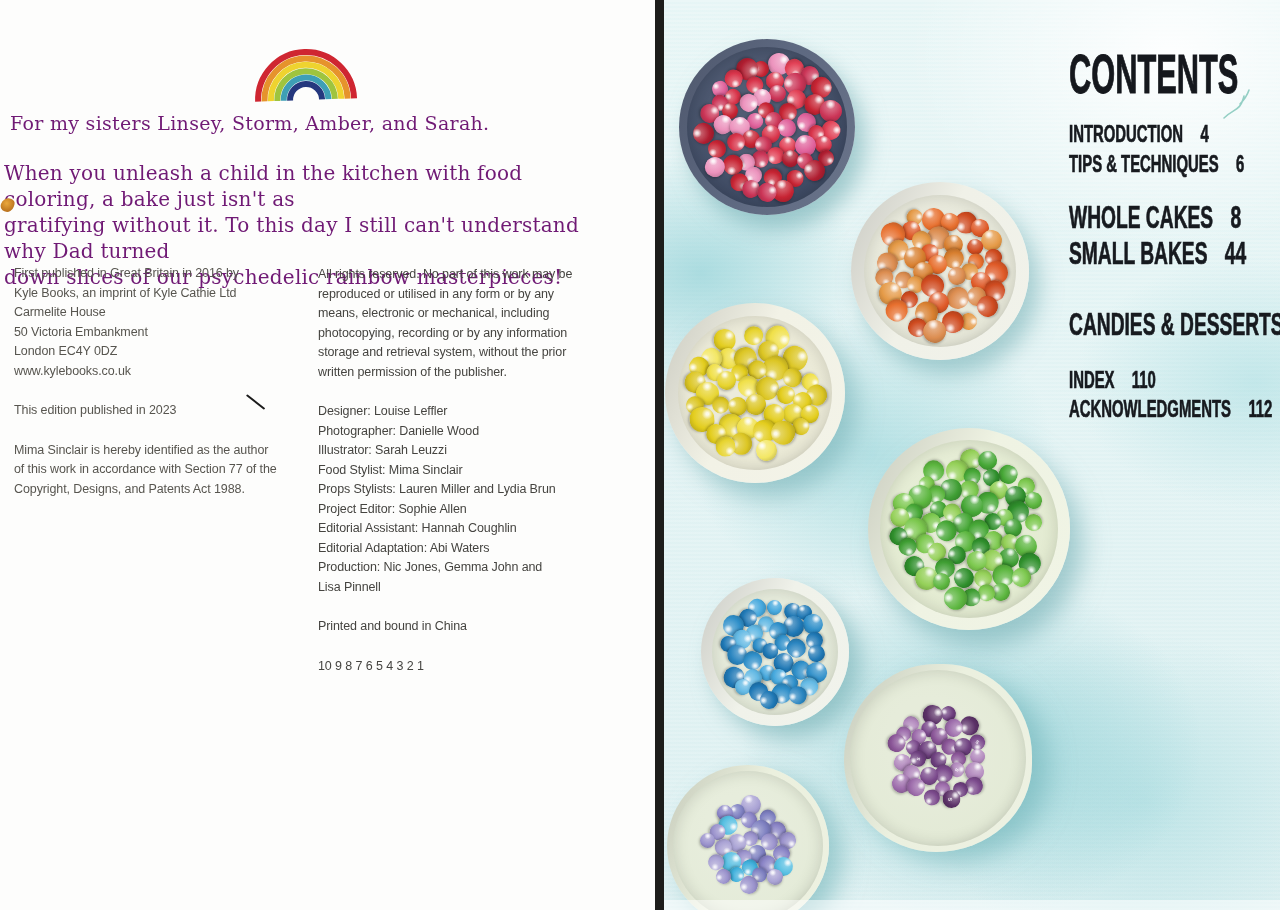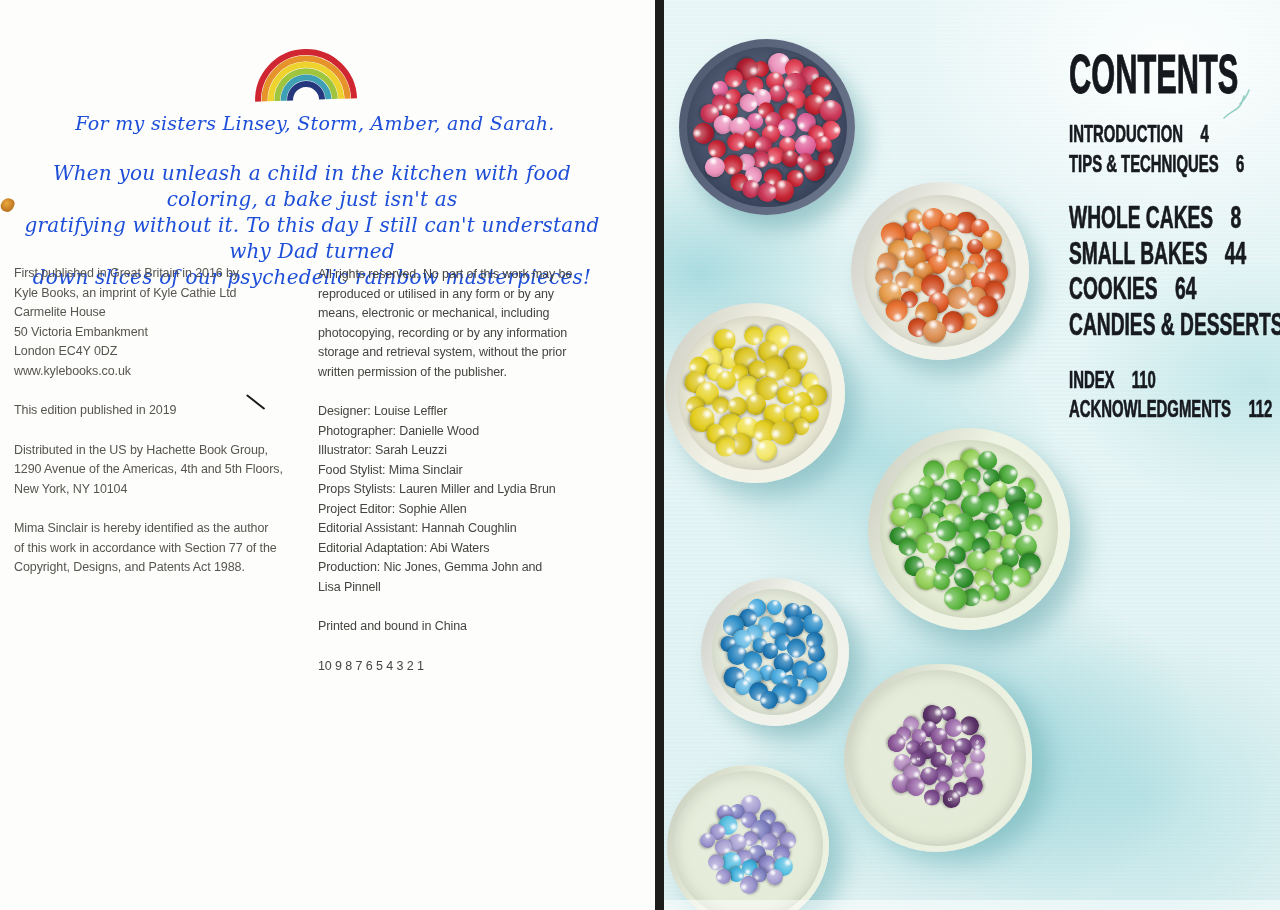--- a/index.html
+++ b/index.html
@@ -7,21 +7,21 @@
          font-family:"Liberation Sans",sans-serif;}
 
   
   .left-page{position:absolute;left:0;top:0;width:648px;height:910px;background:#fdfdfc;}
   .spine-shade{position:absolute;left:598px;top:0;width:60px;height:910px;
 atur     background:linear-gradient(to right,rgba(0,0,0,0) 0%,#e7e5e0 40%,#b5b2ab 82%,#8b8880 100%);}
   .spine-line{position:absolute;left:655px;top:0;width:9px;height:910px;background:#1d1d1b;}
 
   .rainbow-wrap{position:absolute;left:252px;top:34px;width:106px;height:70px;transform:rotate(-2deg);}
 
-  .script{font-family:"DejaVu Serif",serif;font-style:italic;color:#1d4ed8;text-align:center;}
+  .script{font-family:"DejaVu Serif",serif;color:#701a75;}
   .dedication{position:absolute;left:10px;top:112px;width:610px;font-size:19px;letter-spacing:.3px;}
   .dedication-note{position:absolute;left:4px;top:160px;width:616px;font-size:20px;line-height:26px;
                    letter-spacing:.2px;white-space:pre-line;}
 
   .col{position:absolute;font-size:12.5px;line-height:19.5px;letter-spacing:-.1px;}
   .col .block{white-space:pre-line;margin-bottom:20px;}
   .col-one{left:14px;top:264px;width:300px;color:#57554f;}
   .col-two{left:318px;top:265px;width:280px;color:#454440;}
 
   .ink-speck{position:absolute;left:1px;top:198px;width:13px;height:14px;border-radius:62% 38% 55% 45%;
@@ -79,24 +79,21 @@
 gratifying without it. To this day I still can't understand why Dad turned
 down slices of our psychedelic rainbow masterpieces!</div>
 
     <div class="col col-one">
       <div class="block">First published in Great Britain in 2016 by
 Kyle Books, an imprint of Kyle Cathie Ltd
 Carmelite House
 50 Victoria Embankment
 London EC4Y 0DZ
 www.kylebooks.co.uk</div>
-      <div class="block">This edition published in 2019</div>
-      <div class="block">Distributed in the US by Hachette Book Group,
-1290 Avenue of the Americas, 4th and 5th Floors,
-New York, NY 10104</div>
+      <div class="block">This edition published in 2023</div>
       <div class="block">Mima Sinclair is hereby identified as the author
 of this work in accordance with Section 77 of the
 Copyright, Designs, and Patents Act 1988.</div>
     </div>
 
     <div class="col col-two">
       <div class="block">All rights reserved. No part of this work may be
 reproduced or utilised in any form or by any
 means, electronic or mechanical, including
 photocopying, recording or by any information
@@ -461,23 +458,20 @@
     </div>
     <div class="toc-row toc-small" style="top:152px">
       <span class="cond"><span>TIPS &amp; TECHNIQUES</span><span class="pg">6</span></span>
     </div>
     <div class="toc-row toc-big" style="top:202px">
       <span class="cond"><span>WHOLE CAKES</span><span class="pg">8</span></span>
     </div>
     <div class="toc-row toc-big" style="top:238px">
       <span class="cond"><span>SMALL BAKES</span><span class="pg">44</span></span>
     </div>
-    <div class="toc-row toc-big" style="top:273px">
-      <span class="cond"><span>COOKIES</span><span class="pg">64</span></span>
-    </div>
     <div class="toc-row toc-big" style="top:309px">
       <span class="cond"><span>CANDIES &amp; DESSERTS</span><span class="pg"></span></span>
     </div>
     <div class="toc-row toc-small" style="top:368px">
       <span class="cond"><span>INDEX</span><span class="pg">110</span></span>
     </div>
     <div class="toc-row toc-small" style="top:397px">
       <span class="cond"><span>ACKNOWLEDGMENTS</span><span class="pg">112</span></span>
     </div>
 

